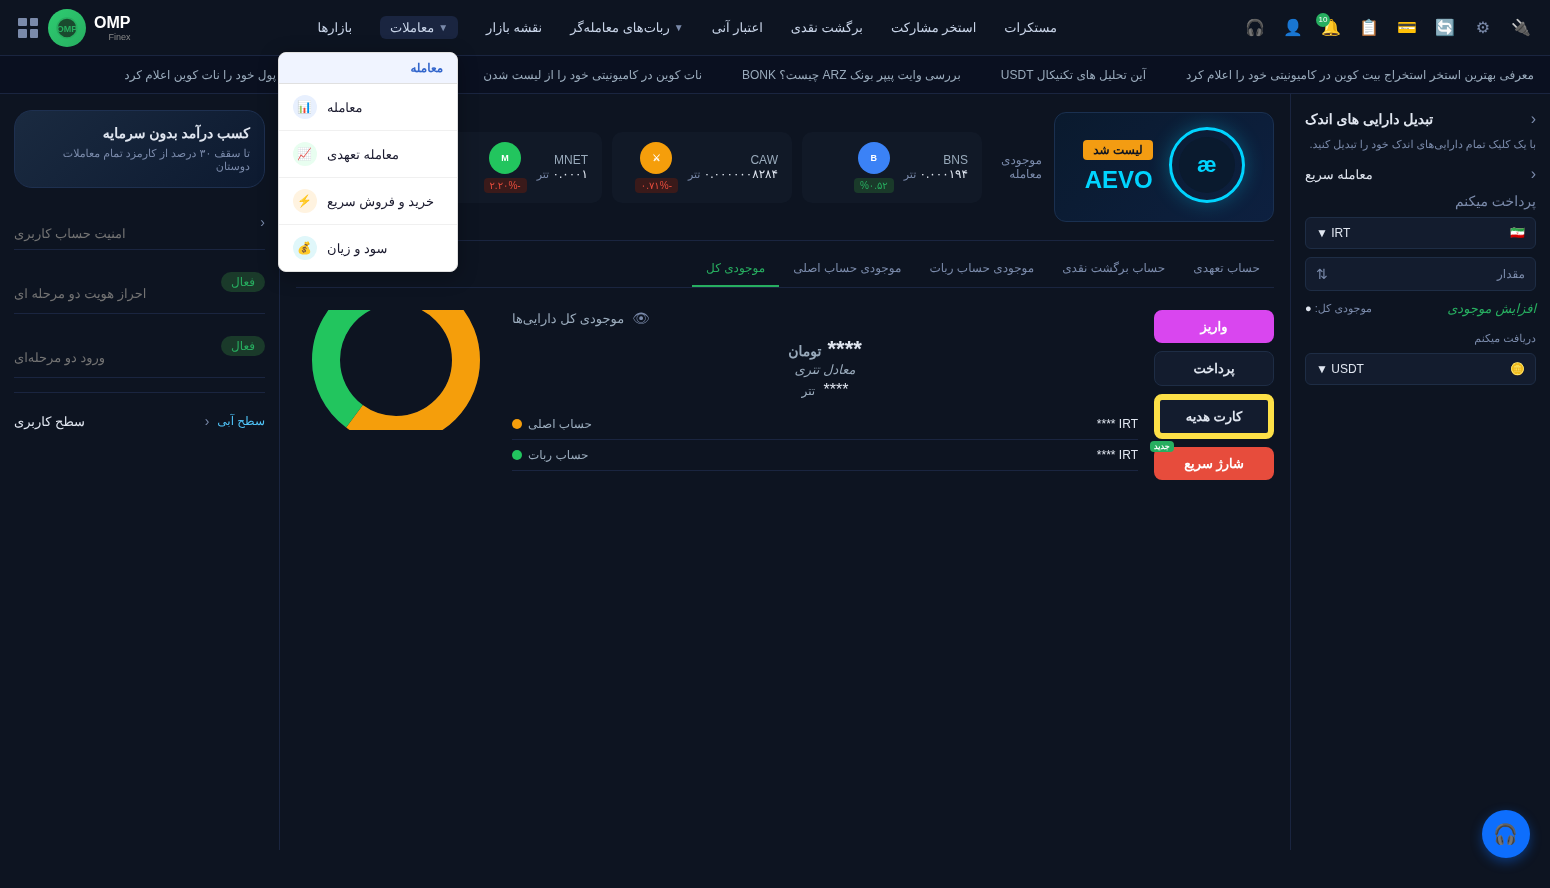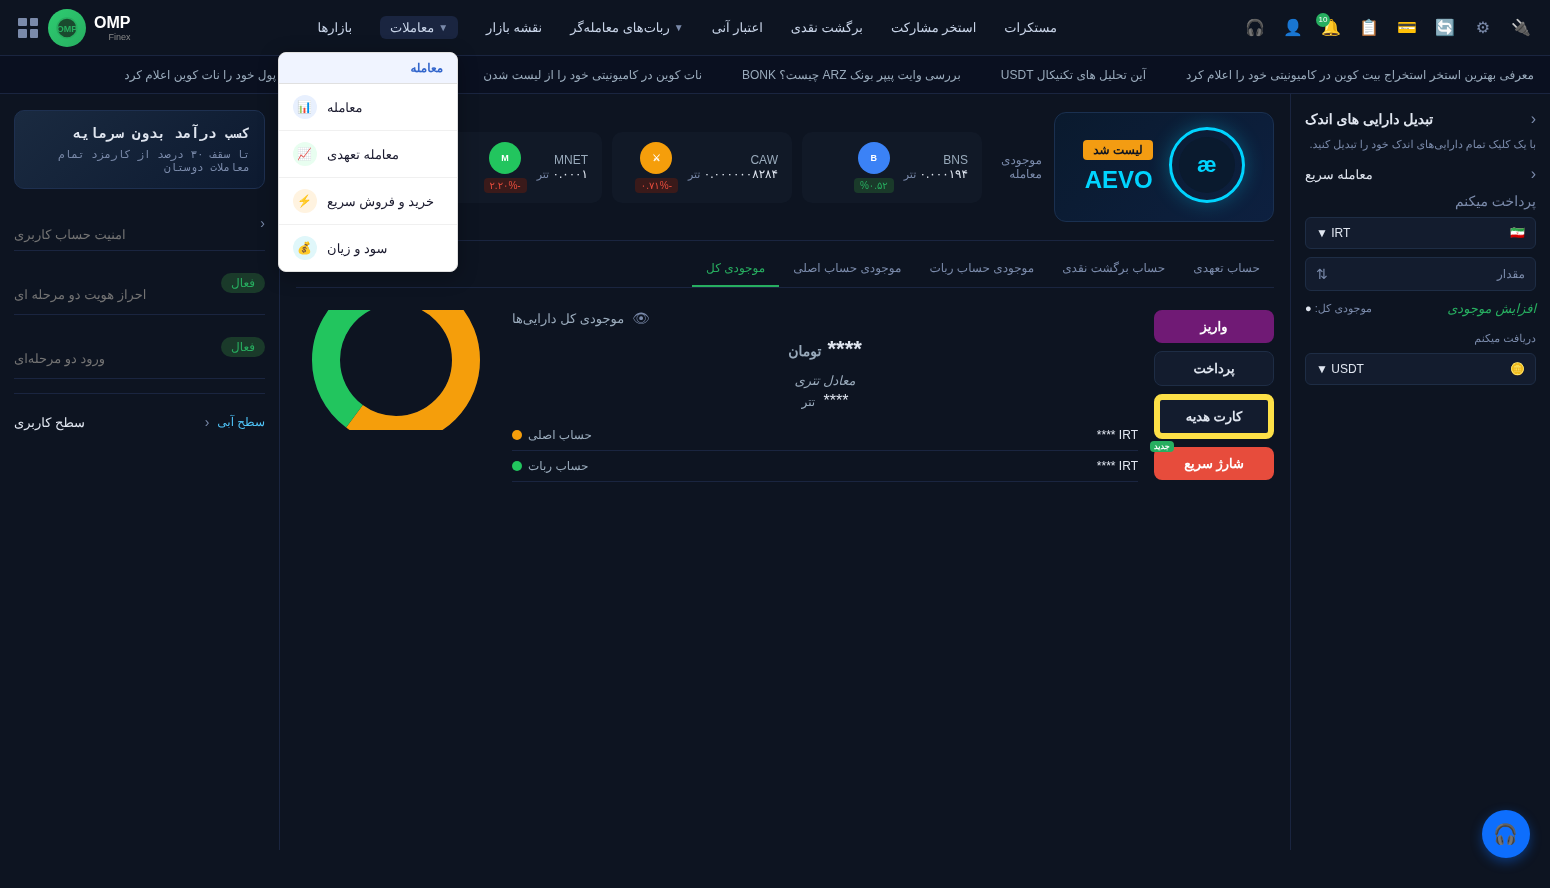--- a/index.html
+++ b/index.html
@@ -346,21 +346,21 @@
       margin-bottom: 10px;
       justify-content: flex-end;
     }
     .balance-title { font-size: 13px; color: #9ab; }
     .eye-icon { color: #7a8aaa; font-size: 14px; }
     .balance-amount {
       font-size: 22px;
       font-weight: bold;
       color: #e0e6f0;
       text-align: center;
-      margin-bottom: 11px;
+      margin-bottom: 0;
     }
     .balance-unit { font-size: 14px; color: #9ab; }
     .balance-tether { font-size: 13px; color: #9ab; text-align: center; margin-bottom: 4px; font-style: italic; }
     .balance-tether-amount {
       font-size: 16px;
       color: #e0e6f0;
       text-align: center;
     }
 
     
@@ -373,21 +373,21 @@
     .action-btn {
       padding: 9px 0;
       border-radius: 8px;
       border: none;
       cursor: pointer;
       font-size: 13px;
       font-weight: bold;
       text-align: center;
       width: 100%;
     }
-    .btn-deposit { background: #701a75; color: #fff; }
+    .btn-deposit { background: #d946ef; color: #fff; }
     .btn-withdraw { background: #131c2e; color: #e0e6f0; border: 1px solid #1e2d45; }
     .btn-gift { background: #131c2e; color: #e0e6f0; border: 6px solid #fde047; }
     .btn-charge {
       background: #e74c3c;
       color: #fff;
       position: relative;
     }
     .new-badge {
       position: absolute;
       top: -6px;
@@ -424,25 +424,24 @@
     .right-panel {
       width: 280px;
       background: #0d1421;
       border-right: 1px solid #1a2540;
       padding: 16px 14px;
       flex-shrink: 0;
       overflow: hidden;
     }
     .earn-banner {
       background: linear-gradient(135deg, #1a2a40 0%, #0d1a30 100%);
-      border-radius: 10px;
+      border-radius: 18px;
       padding: 14px;
       margin-bottom: 14px;
       border: 1px solid #1e3050;
-      font-family: Liberation Mono, monospace;
     }
     .earn-title { font-size: 14px; color: #e0e6f0; font-weight: bold; text-align: right; margin-bottom: 6px; }
     .earn-sub { font-size: 11px; color: #7a8aaa; text-align: right; }
 
     .security-section { margin-top: 14px; }
     .security-item {
       display: flex;
       align-items: center;
       justify-content: space-between;
       padding: 12px 0;

